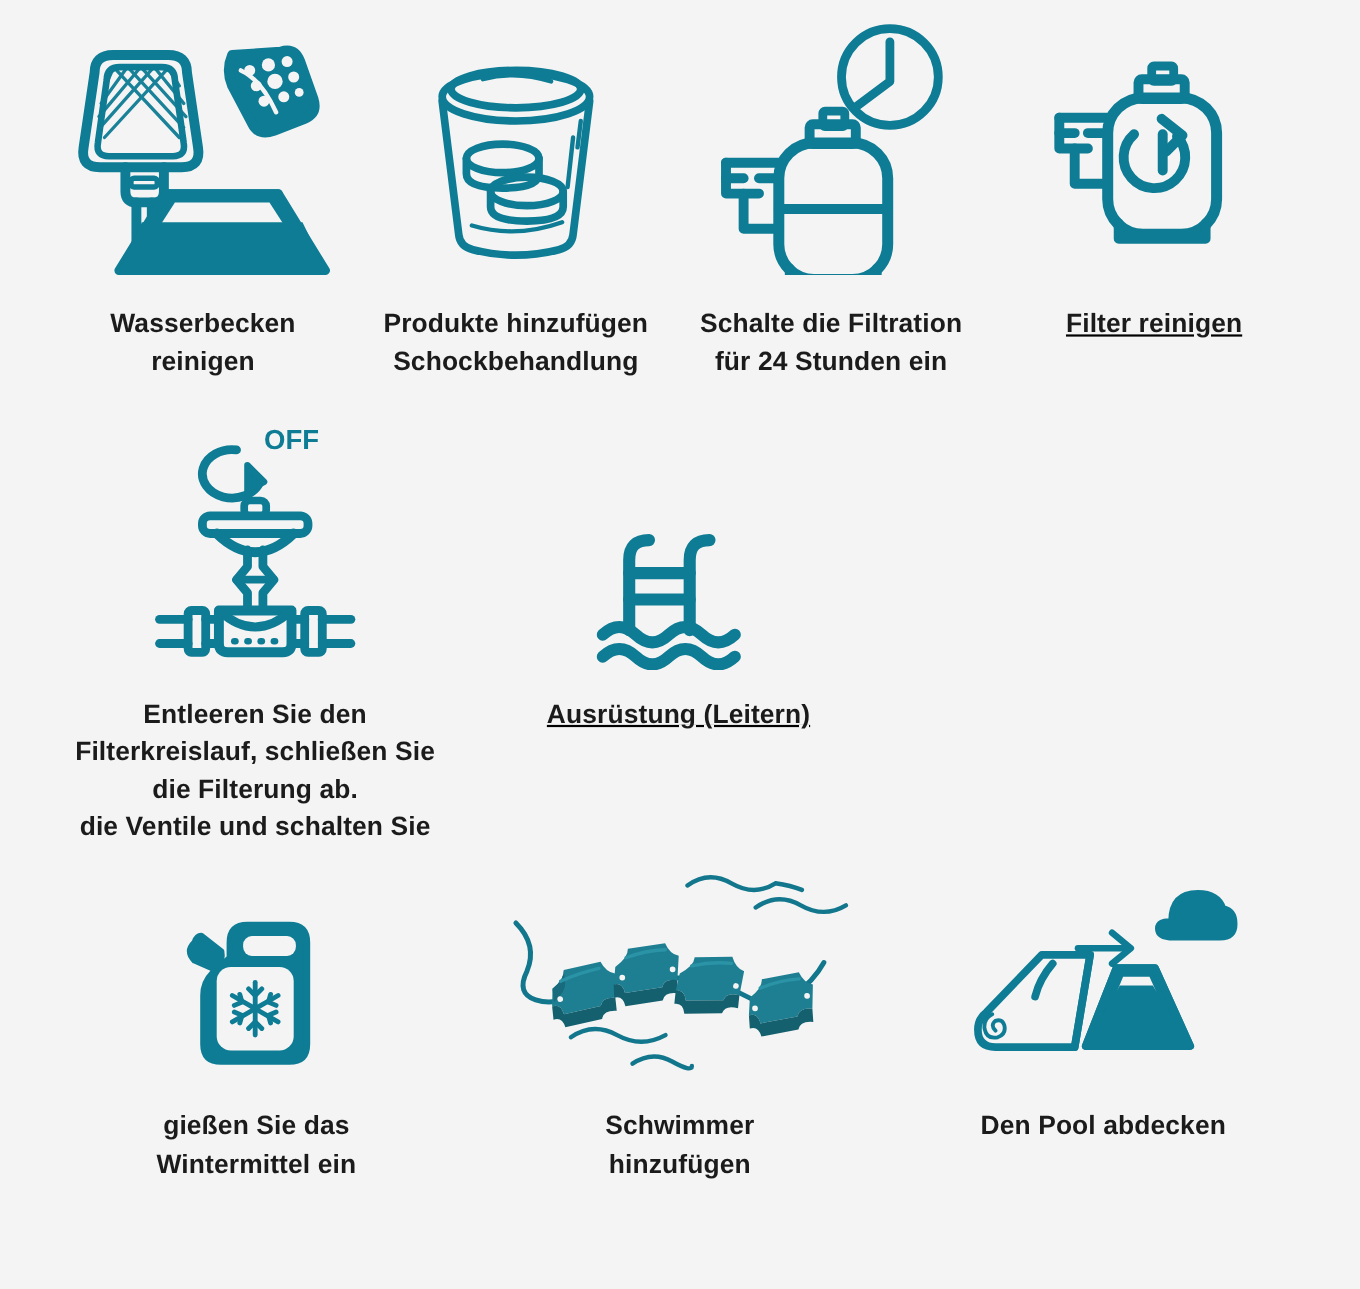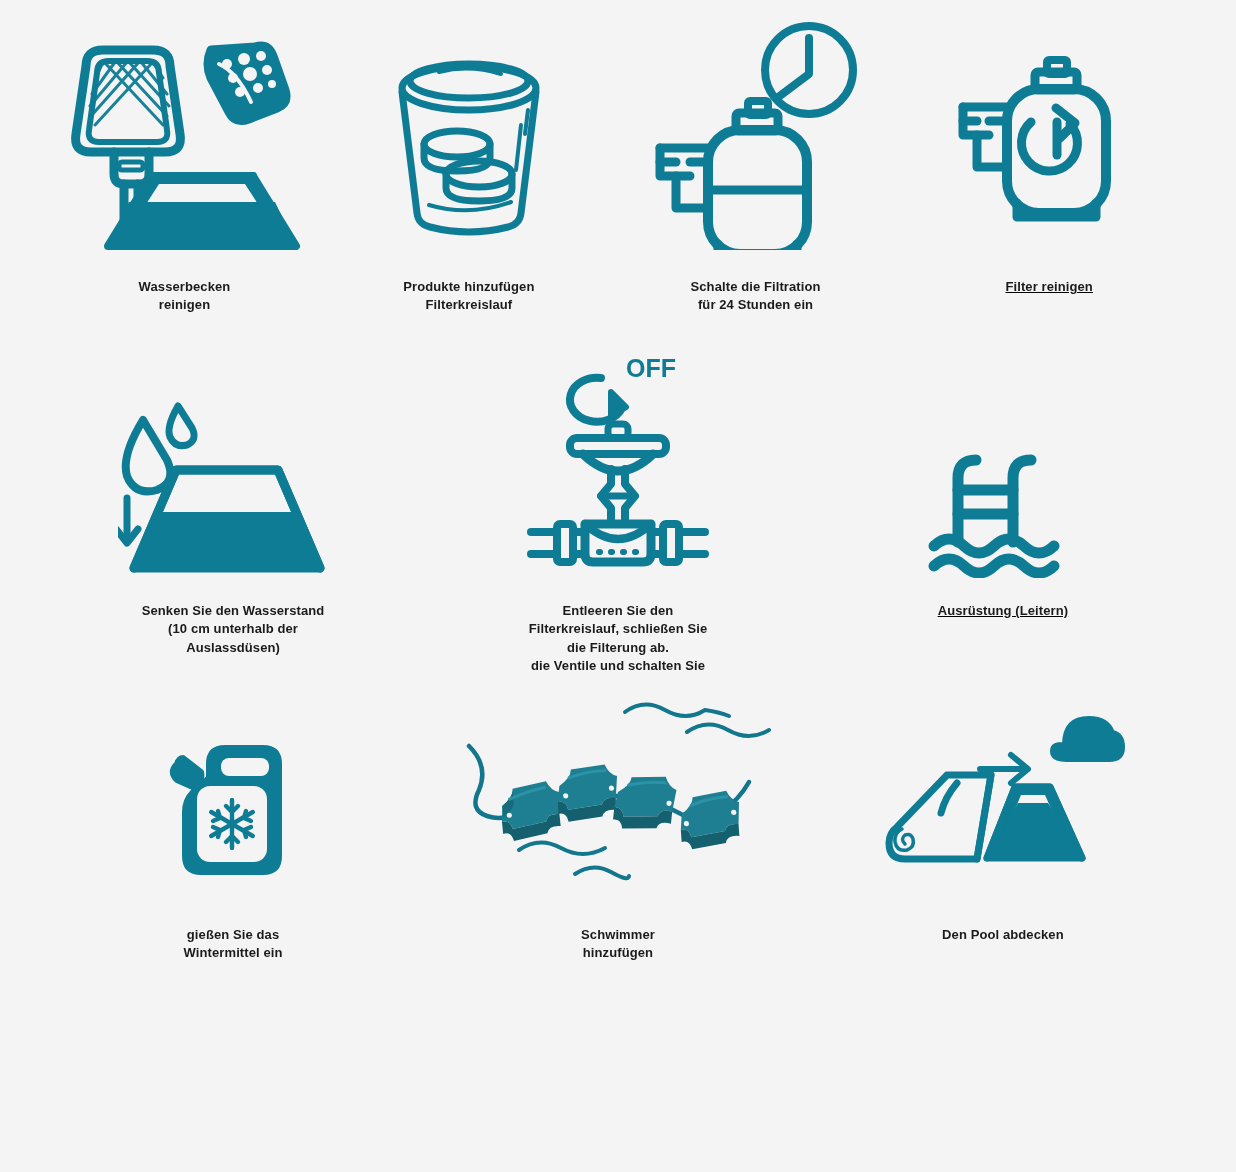--- a/index.html
+++ b/index.html
@@ -36,21 +36,21 @@
   }
   .icon-wrap {
     display: flex;
     align-items: flex-end;
     justify-content: flex-end;
   }
   .caption {
     text-align: center;
     font-weight: bold;
     color: #1b1b1b;
-    font-size: 13px;
+    font-size: 24px;
     line-height: 1.42;
     letter-spacing: 0.1px;
     font-family: "Liberation Sans", sans-serif;
   }
 
   
   .r1-c1 { width: 25.0%; }
   .r1-c2 { width: 24.2%; }
   .r1-c3 { width: 25.4%; }
   .r1-c4 { width: 25.4%; text-decoration: underline; }
@@ -65,21 +65,21 @@
   .row-2 .caption { margin-top: 24px; }
   .r2-c1 .caption { width: 360px; }
   .r2-c2 .caption { width: 330px; }
   .r2-c3 .caption { width: 300px; }
 
   
   .r3-c1 { width: 33.4%; }
   .r3-c2 { width: 33.2%; }
   .r3-c3 { width: 33.4%; }
   .row-3 .icon-wrap { height: 190px; }
-  .row-3 .caption { margin-top: 38px; text-align: center; }
+  .row-3 .caption { margin-top: 26px; text-align: center; }
 
   .icon-svg { display: block; }
 </style>
 </head>
 <body>
 
 <div class="infographic">
 
   <div class="row row-1">
 
@@ -151,21 +151,21 @@
 
             <ellipse cx="88" cy="94" rx="33" ry="13"></ellipse>
             <path d="M55 94 L55 108 Q55 121 88 121 Q121 121 121 108 L121 94"></path>
             <ellipse cx="110" cy="124" rx="33" ry="13"></ellipse>
             <path d="M77 124 L77 138 Q77 151 110 151 Q143 151 143 138 L143 124"></path>
           </g>
         </svg>
       </div>
       <div class="caption">
         <div>Produkte hinzufügen</div>
-        <div>Filterkreislauf</div>
+        <div>Schockbehandlung</div>
       </div>
     </div>
 
     <div class="step r1-c3">
       <div class="icon-wrap">
         <svg class="icon-svg" width="220" height="232" viewBox="0 0 220 232" xmlns="http://www.w3.org/2000/svg">
           <g fill="none" stroke="#0e7c94" stroke-linecap="round" stroke-linejoin="round">
 
             <circle cx="163" cy="52" r="44" stroke-width="8"></circle>
             <path d="M163 20 L163 56 L131 80" stroke-width="8"></path>
@@ -218,45 +218,20 @@
         </svg>
       </div>
       <div class="caption">
         <div>Filter reinigen</div>
       </div>
     </div>
   </div>
 
   <div class="row row-2">
 
-    <div class="step r2-c1">
-      <div class="icon-wrap">
-        <svg class="icon-svg" width="230" height="180" viewBox="0 0 230 180" xmlns="http://www.w3.org/2000/svg">
-          <g fill="none" stroke="#0e7c94" stroke-linecap="round" stroke-linejoin="round">
-
-            <path d="M60 8 L74 30 Q80 42 69 47 Q57 50 52 39 Q48 29 60 8 Z" stroke-width="7"></path>
-
-            <path d="M25 22 L49 62 Q59 84 39 92 Q17 98 9 78 Q3 58 25 22 Z" stroke-width="8"></path>
-
-            <path d="M9 100 L9 143" stroke-width="7"></path>
-            <path d="M-2 131 L9 145 L20 131" stroke-width="7"></path>
-
-            <path d="M16 170 L58 72 L160 72 L202 170 Z" fill="none" stroke-width="9"></path>
-          </g>
-
-          <path d="M40 114 L178 114 L202 170 L16 170 Z" fill="#0e7c94"></path>
-          <path d="M16 170 L58 72 L160 72 L202 170" fill="none" stroke="#0e7c94" stroke-width="9" stroke-linejoin="round" stroke-linecap="round"></path>
-        </svg>
-      </div>
-      <div class="caption">
-        <div>Senken Sie den Wasserstand</div>
-        <div>(10 cm unterhalb der</div>
-        <div>Auslassdüsen)</div>
-      </div>
-    </div>
 
     <div class="step r2-c2">
       <div class="icon-wrap">
         <svg class="icon-svg" width="190" height="222" viewBox="0 0 190 222" xmlns="http://www.w3.org/2000/svg">
           <g fill="none" stroke="#0e7c94" stroke-linecap="round" stroke-linejoin="round">
 
             <path d="M78 22 A27 22 0 1 0 99 52" stroke-width="8"></path>
             <path d="M88 36 L103 51 L88 59 Z" fill="#0e7c94" stroke-width="6"></path>
 
             <text x="103" y="21" font-family="Liberation Sans, sans-serif" font-size="25" font-weight="bold" fill="#0e7c94" stroke="none">OFF</text>

